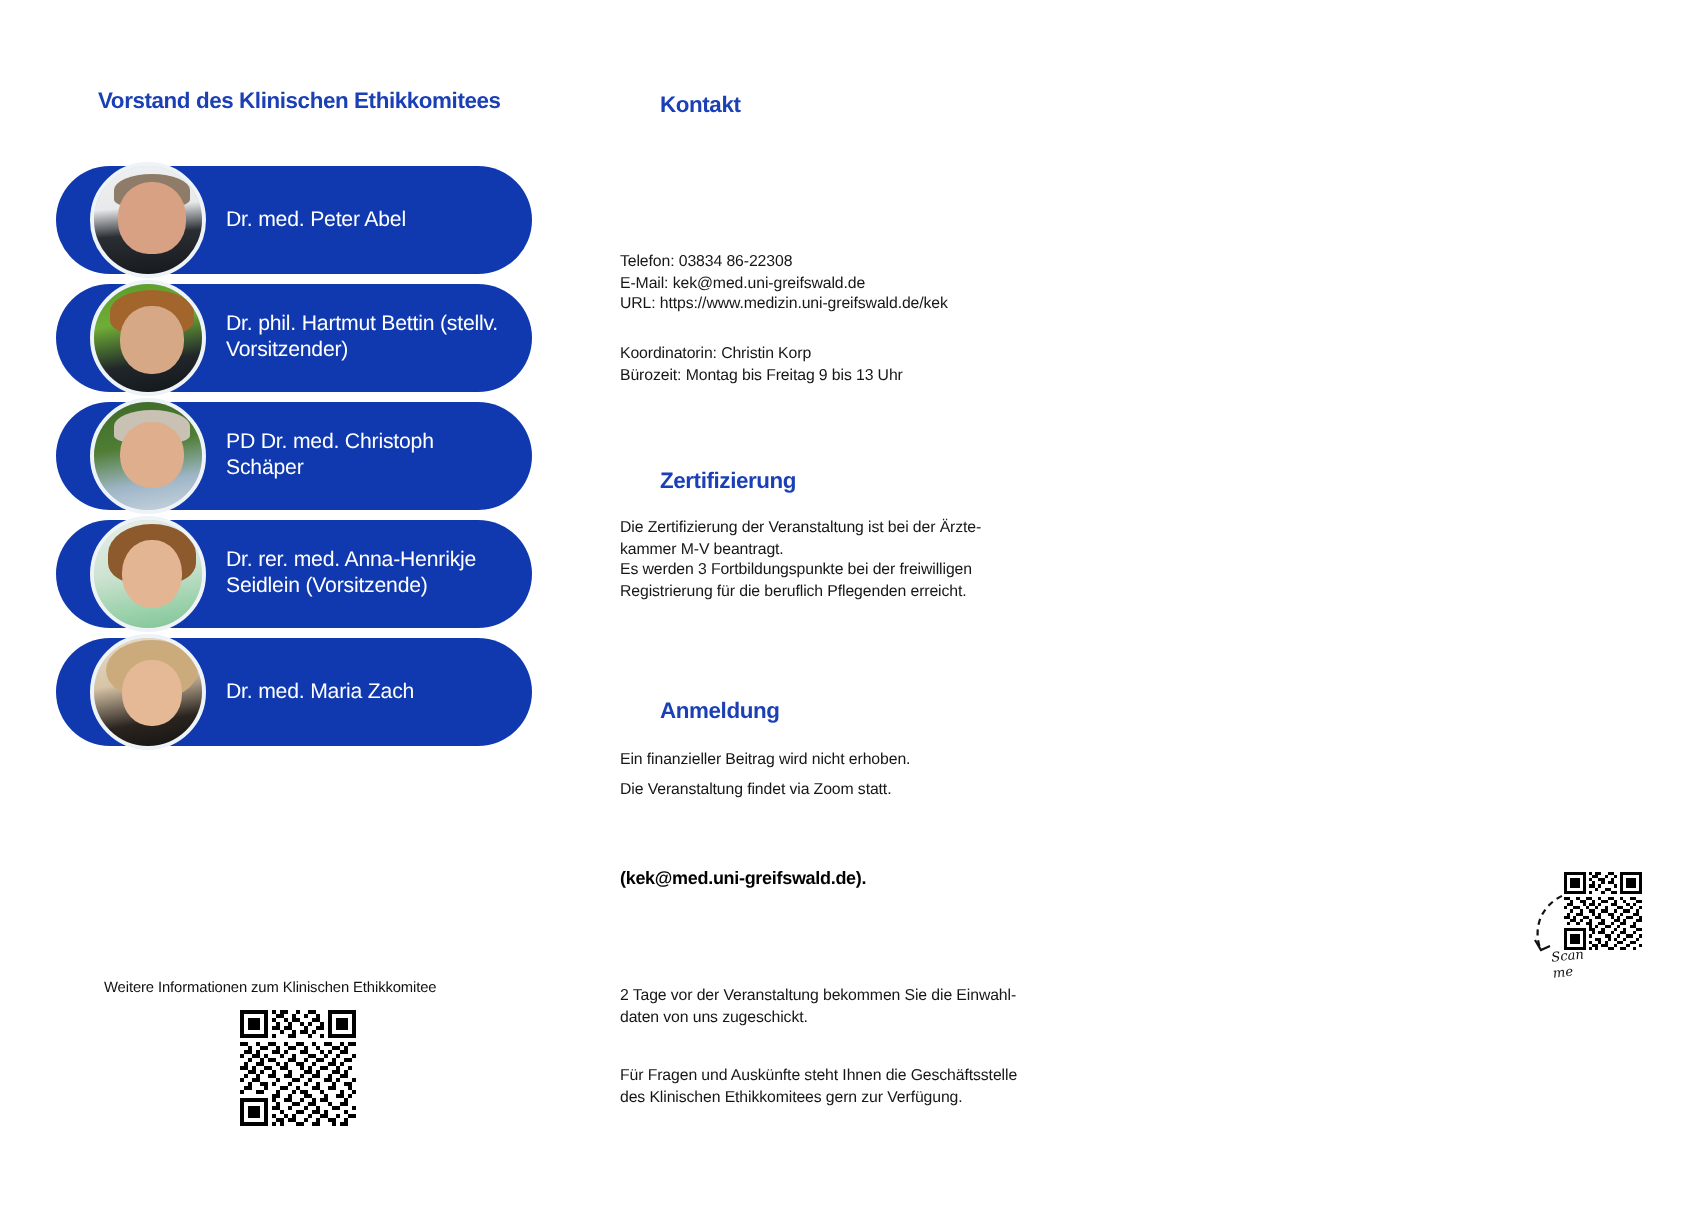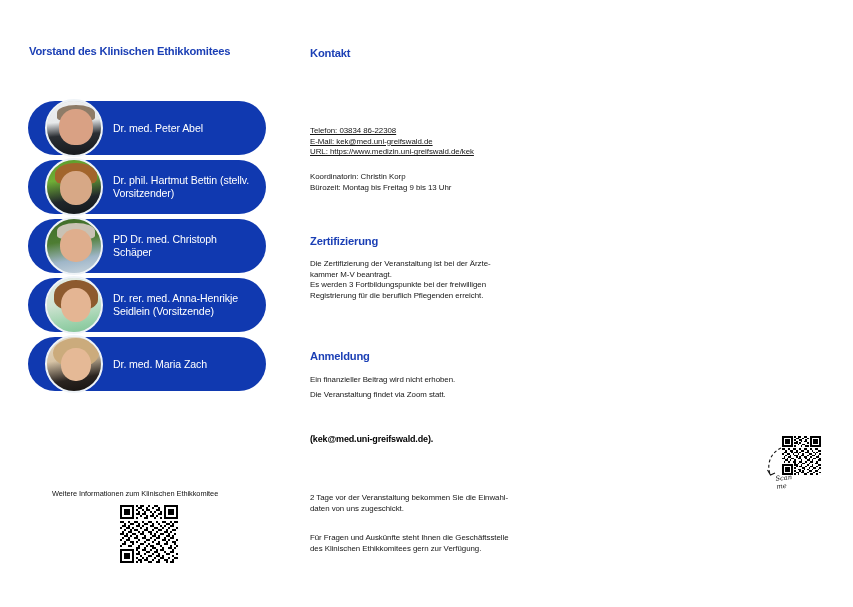--- a/index.html
+++ b/index.html
@@ -15,27 +15,28 @@
     background: #ffffff;
   }
 
   
   .col-left { position: absolute; left: 0; top: 0; width: 290px; height: 607px; }
 
   .section-heading {
     color: #1b3fb5;
     font-weight: bold;
     letter-spacing: -0.2px;
+    margin-left: 20px;
   }
   #vorstand-heading {
     position: absolute; left: 29px; top: 45px;
     font-size: 11.2px;
   }
 
-  .member-list { position: absolute; left: 28px; top: 83px; width: 240px; margin-top: 18px; }
+  .member-list { position: absolute; left: 28px; top: 83px; width: 240px; }
   .member-pill {
     position: relative;
     width: 238px; height: 54px;
     background: #1039b0;
     border-radius: 27px;
     margin-bottom: 5px;
     display: flex;
     align-items: center;
   }
   .avatar {
@@ -94,21 +95,21 @@
   
   .col-mid { position: absolute; left: 300px; top: 0; width: 250px; height: 607px; }
   .mid-heading { position: absolute; left: 10px; font-size: 11.2px; }
   .mid-body {
     position: absolute; left: 10px;
     font-size: 7.9px; line-height: 10.6px;
     color: #161616; letter-spacing: -0.05px;
   }
   #kontakt-heading { top: 47px; }
   #kontakt-block-a { top: 63px; }
-  #kontakt-block-b { top: 126px; text-decoration: underline; }
+  #kontakt-block-b { top: 126px; }
   #kontakt-block-c { top: 172px; }
 
   #zert-heading { top: 235px; }
   #zert-body { top: 259px; }
 
   #anm-heading { top: 350px; }
   #anm-p1 { top: 375px; }
   #anm-p2 { top: 390px; }
   #anm-p3 { top: 405px; line-height: 11.5px; }
   #anm-email {

